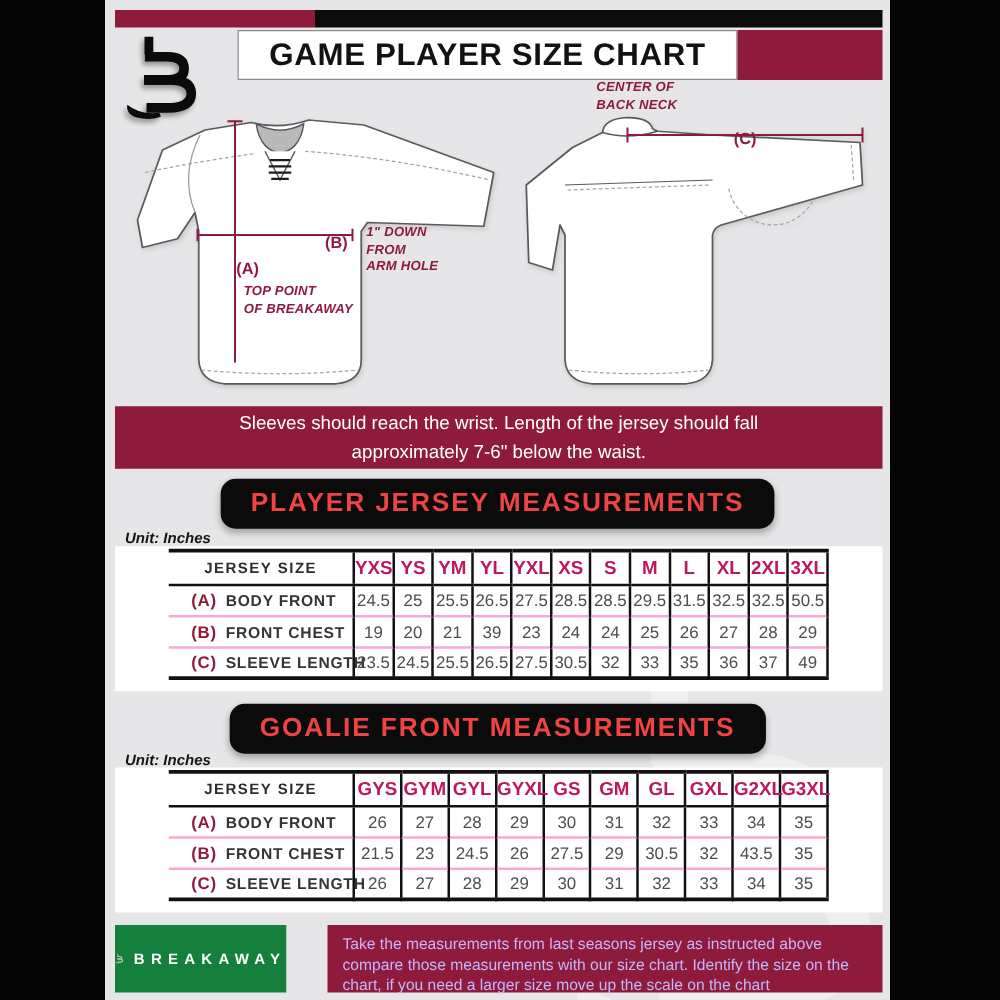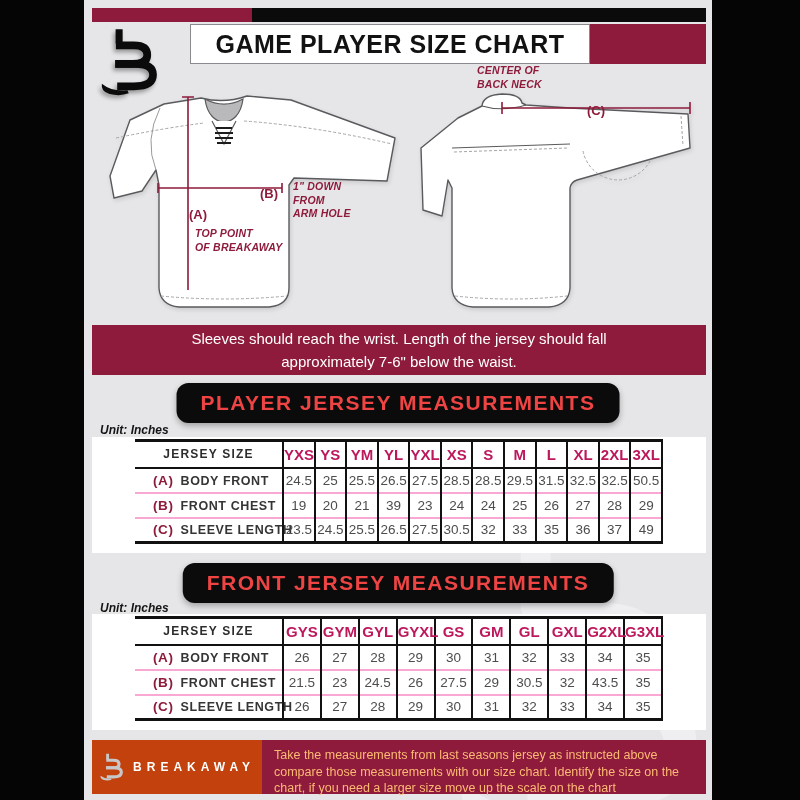--- a/index.html
+++ b/index.html
@@ -70,27 +70,27 @@
   table.size-table tbody tr:last-child{border-bottom:3px solid #111;}
   table.size-table tbody th{height:25px;text-align:left;padding-left:18px;font-size:12.5px;font-weight:700;
     color:#353537;letter-spacing:.6px;white-space:nowrap;}
   table.size-table tbody th .rkey{color:#8e1b3b;font-weight:800;font-size:13.5px;margin-right:7px;}
   table.size-table td{font-size:13.5px;color:#4d4d50;text-align:center;font-weight:500;}
   table.size-table .sizecol{border-left:2px solid #111;}
   table.size-table .sizecol:last-child{border-right:2px solid #111;margin-top:24px;}
   col.labelcol{width:148px;}
 
   
-  .footer-brand-box{left:8px;top:740px;width:170px;height:54px;background:#c2410c;
+  .footer-brand-box{left:8px;top:740px;width:137px;height:54px;background:#15803d;
     display:flex;align-items:center;justify-content:center;gap:8px;}
   .footer-brand-box .logo-sm{width:26px;height:30px;color:#c7c7ca;}
   .footer-brand-text{color:#fff;font-weight:700;font-size:12px;letter-spacing:5px;white-space:nowrap;}
   .footer-note{left:178px;top:740px;width:444px;height:54px;background:#8e1b3b;
     display:flex;align-items:center;}
-  .footer-note-text{color:#fdba74;font-size:12.5px;font-weight:500;line-height:1.34;padding:4px 12px;margin-top:10px;}
+  .footer-note-text{color:#c4b5fd;font-size:12.5px;font-weight:500;line-height:1.34;padding:4px 12px;margin-top:10px;}
 </style>
 </head>
 <body>
 
 <svg width="0" height="0" style="position:absolute">
   <symbol id="bwlogo" viewBox="0 0 100 110">
     <path d="M33,4 L33,26" stroke="currentColor" stroke-width="11" fill="none"></path>
     <path d="M28,29 L56,29 Q77,29 77,44 Q77,58 54,58 L27,58" stroke="currentColor" stroke-width="12" fill="none"></path>
     <path d="M27,58 L58,58 Q86,58 86,75 Q86,93 56,93 L30,93" stroke="currentColor" stroke-width="12" fill="none"></path>
     <path d="M46,99 Q22,102 6,89 Q4,101 18,105 Q34,109 48,104 Z" fill="currentColor" stroke="none"></path>
@@ -244,21 +244,21 @@
                 <td class="sizecol">35</td>
                 <td class="sizecol">36</td>
                 <td class="sizecol">37</td>
                 <td class="sizecol">49</td>
               </tr>
             </tbody>
           </table>
         </div>
     </div>
 
-    <div class="section-heading heading-goalie layer">FRONT JERSEY MEASUREMENTS</div>
+    <div class="section-heading heading-goalie layer">GOALIE FRONT MEASUREMENTS</div>
     <div class="unit-label unit-goalie layer">Unit: Inches</div>
     <div class="panel panel-goalie layer">
       <div>
           <table class="size-table">
             <colgroup>
               <col class="labelcol">
               <col>
               <col>
               <col>
               <col>

